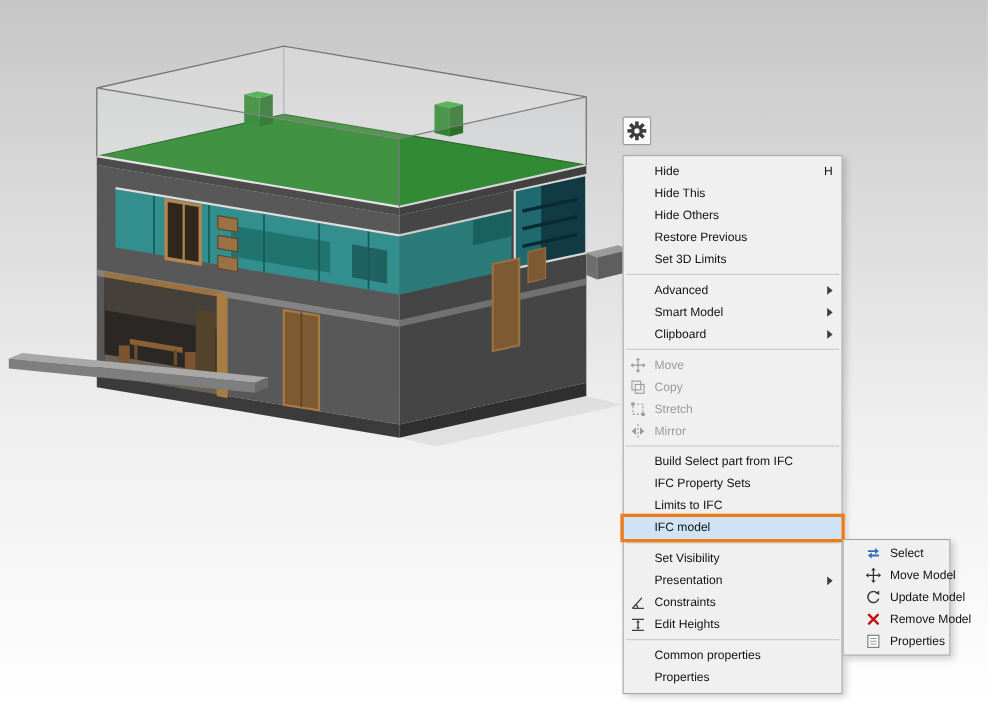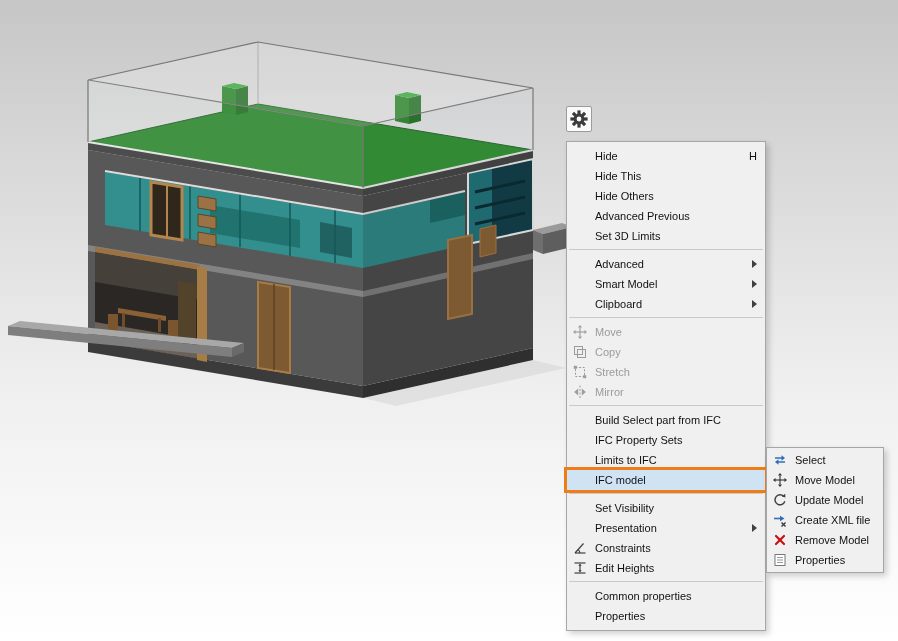--- a/index.html
+++ b/index.html
@@ -27,21 +27,21 @@
     position:absolute;left:566px;top:106px;width:26px;height:26px;
     background:#fafafa;border:1px solid #9b9b9b;border-radius:2px;
     display:flex;align-items:center;justify-content:center;cursor:pointer;
   }
   .menu{
     position:absolute;background:var(--menu-bg);border:1px solid var(--menu-border);
     padding:4px 0;font-size:11px;color:var(--menu-text);
     box-shadow:3px 3px 6px rgba(0,0,0,.18);z-index:5;
   }
   #context-menu{left:566px;top:141px;width:200px}
-  #ifc-submenu{left:766px;top:447px;width:118px;padding:2px 0;z-index:6}
+  #ifc-submenu{left:766px;top:490px;width:98px;padding:2px 14px;z-index:6}
   .mi{display:flex;align-items:center;height:20px;padding:0 8px 0 6px;cursor:pointer;position:relative;white-space:nowrap}
   .mi .ic{width:18px;height:14px;flex:0 0 18px;display:flex;align-items:center;justify-content:flex-start}
   .mi .ic svg{width:14px;height:14px;display:block}
   .mi .lb{margin-left:4px}
   .mi .sc{margin-left:auto;padding-left:12px}
   .mi .ar{margin-left:auto;width:0;height:0;border-left:5px solid #3f3f3f;border-top:4px solid transparent;border-bottom:4px solid transparent}
   .mi.dis{color:var(--disabled-text);cursor:default}
   .mi.sel{background:var(--selection-blue);outline:3px solid var(--highlight-orange);z-index:2}
   .sep{height:0;border-top:1px solid #c9c9c9;margin:3px 2px 4px 2px}
 </style>
@@ -178,21 +178,21 @@
     <div class="mi">
       <span class="ic"></span>
       <span class="lb">Hide This</span>
     </div>
     <div class="mi">
       <span class="ic"></span>
       <span class="lb">Hide Others</span>
     </div>
     <div class="mi">
       <span class="ic"></span>
-      <span class="lb">Advanced Previous</span>
+      <span class="lb">Restore Previous</span>
     </div>
     <div class="mi">
       <span class="ic"></span>
       <span class="lb">Set 3D Limits</span>
     </div>
     <div class="sep"></div>
     <div class="mi">
       <span class="ic"></span>
       <span class="lb">Advanced</span>
       <span class="ar"></span>
@@ -349,33 +349,20 @@
         <svg viewBox="0 0 14 14">
           <path d="M11.8 8.2A5 5 0 1 1 10.6 3.3" fill="none" stroke="#3f3f3f" stroke-width="1.4"></path>
           <path d="M12.2 0.8l0.2 3.8-3.6-1z" fill="#3f3f3f"></path>
         </svg>
       </span>
       <span class="lb">Update Model</span>
     </div>
     <div class="mi">
       <span class="ic">
         <svg viewBox="0 0 14 14">
-          <path d="M1 5.5h6" stroke="#2f6fb5" stroke-width="1.6"></path>
-          <path d="M7 2.8L11.5 5.5 7 8.2z" fill="#2f6fb5"></path>
-          <g stroke="#3f3f3f" stroke-width="1.4">
-            <line x1="8.5" y1="9.5" x2="12.5" y2="13.5"></line>
-            <line x1="12.5" y1="9.5" x2="8.5" y2="13.5"></line>
-          </g>
-        </svg>
-      </span>
-      <span class="lb">Create XML file</span>
-    </div>
-    <div class="mi">
-      <span class="ic">
-        <svg viewBox="0 0 14 14">
           <g stroke="#c41212" stroke-width="2.2" stroke-linecap="round">
             <line x1="3" y1="3" x2="11" y2="11"></line>
             <line x1="11" y1="3" x2="3" y2="11"></line>
           </g>
         </svg>
       </span>
       <span class="lb">Remove Model</span>
     </div>
     <div class="mi">
       <span class="ic">

